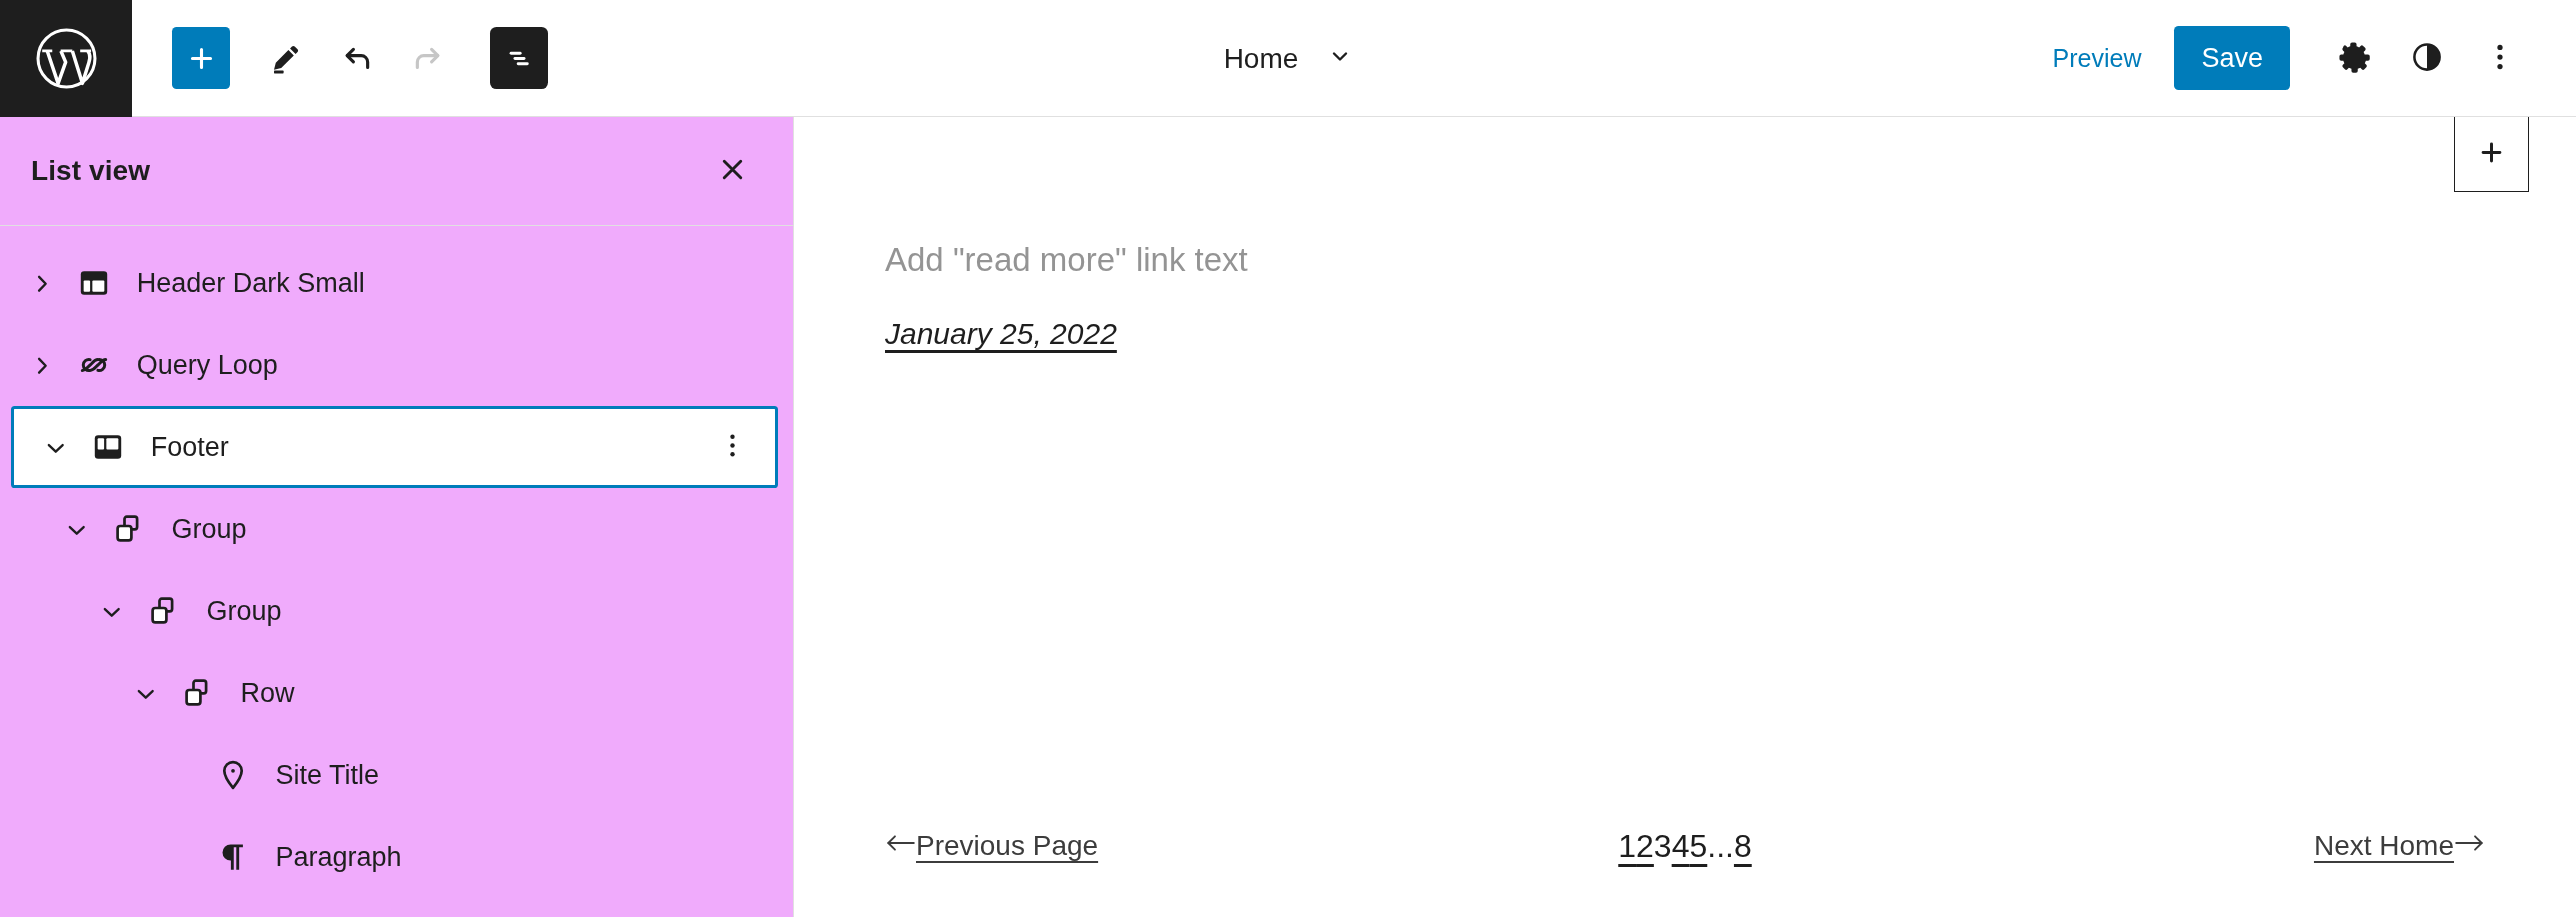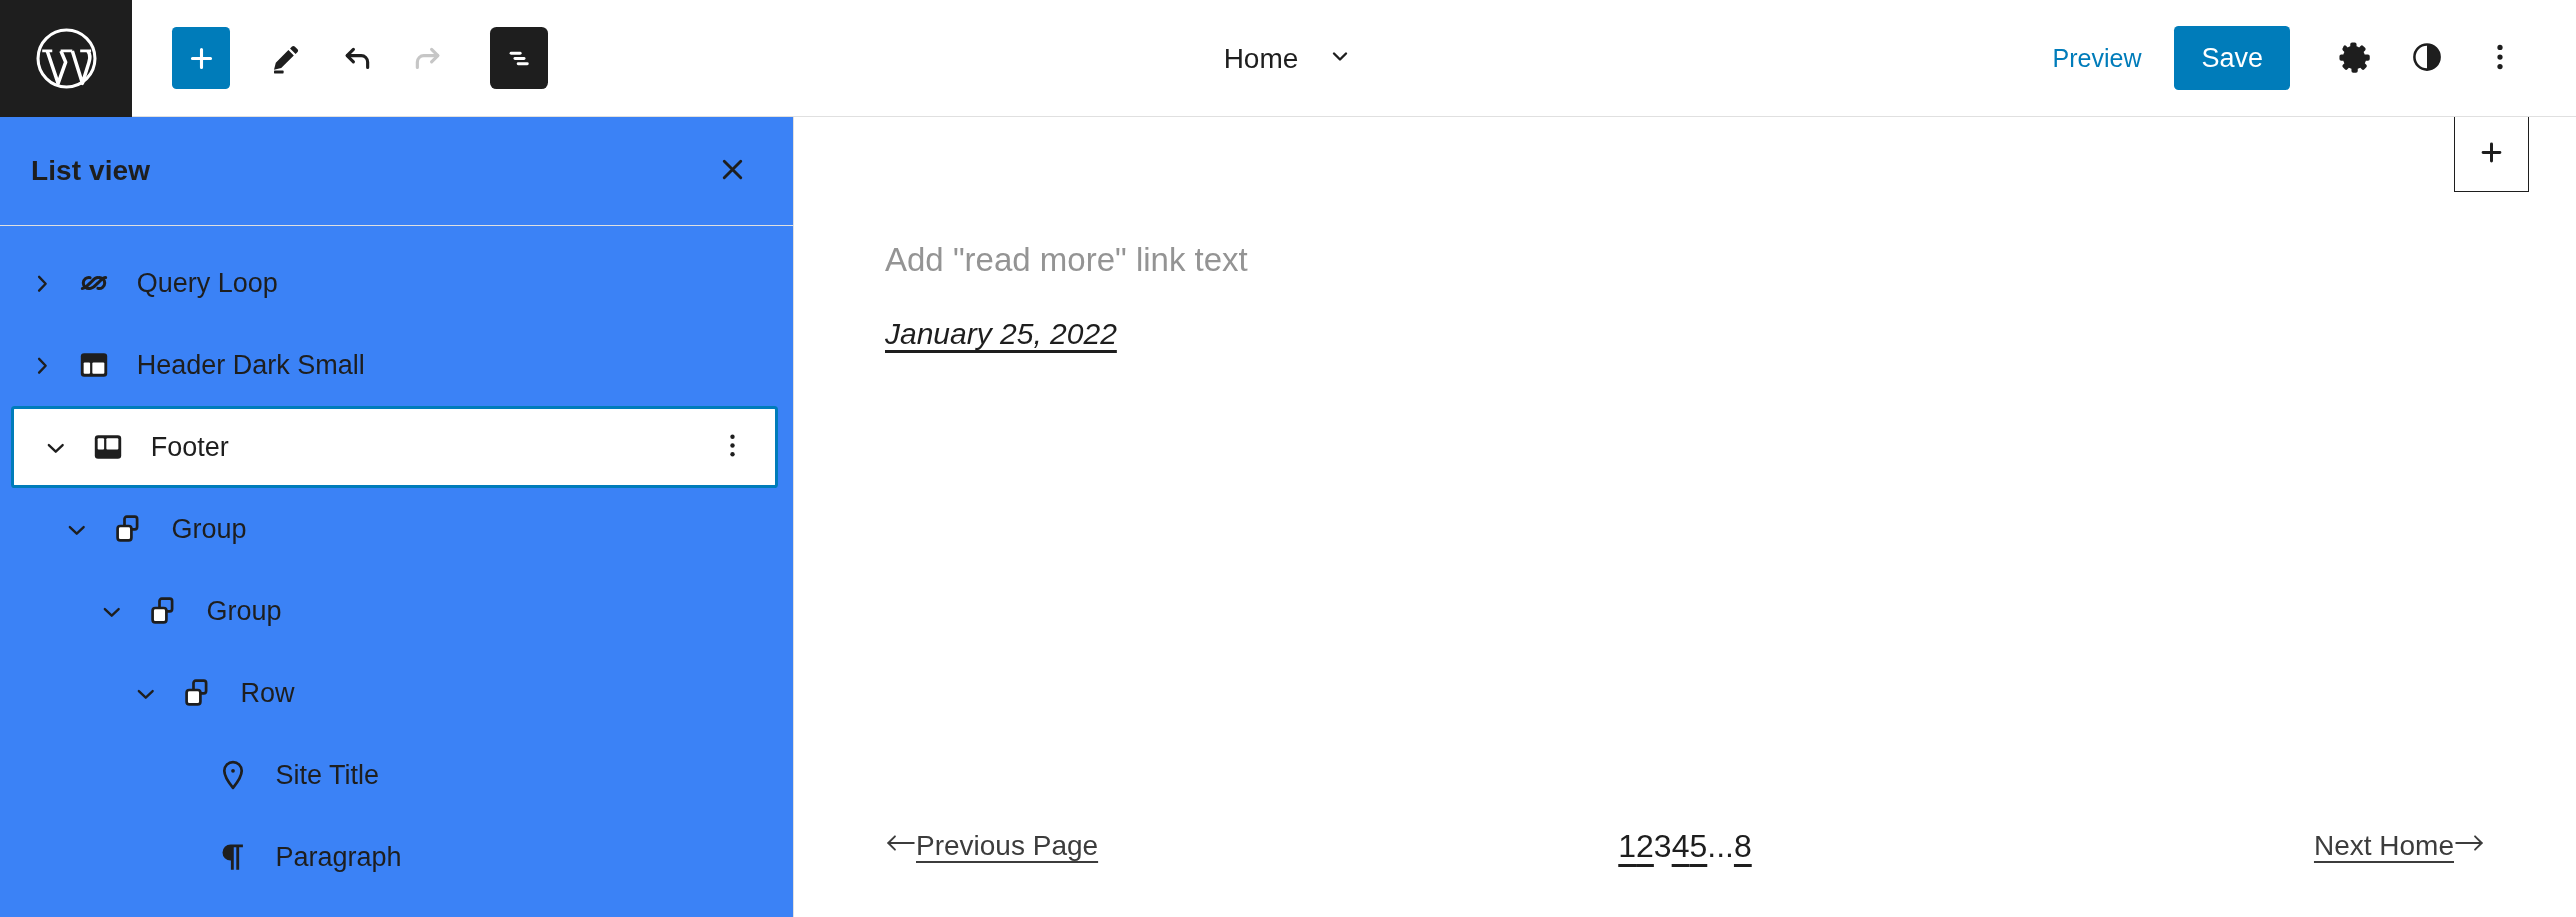--- a/index.html
+++ b/index.html
@@ -65,21 +65,21 @@
     display:flex; align-items:center; justify-content:center; color:#1e1e1e;
     border-radius:3.6px;
   }
   .icon-btn.first { margin-left:27px; }
 
   
   .body-row { flex:1 1 auto; display:flex; min-height:0; position:relative; }
 
   
   .sidebar {
-    width:794px; flex:0 0 794px; background:#3b82f6;
+    width:794px; flex:0 0 794px; background:#f0abfc;
     border-right:1.8px solid #e0e0e0; display:flex; flex-direction:column;
     min-height:0;
   }
   .sidebar-header {
     height:109px; flex:0 0 109px; display:flex; align-items:center;
     padding:0 31px 0 31px; border-bottom:1.8px solid #e0e0e0;
   }
   .sidebar-title { font-size:28px; font-weight:700; color:#1e1e1e; letter-spacing:0.1px; }
   .close-btn {
     margin-left:auto; width:60px; height:60px; border:none; background:transparent;
@@ -275,41 +275,41 @@
       </div>
 
       <div class="tree" id="block-tree">
           <div class="tree-row" style="padding-left: 16.4px;">
             <span class="twisty">
               <svg width="25.5" height="25.5" viewBox="0 0 24 24" fill="none" stroke="currentColor" stroke-width="2.2" stroke-linecap="round" stroke-linejoin="round">
                 <path d="M9.5 5.5l6.2 6.5-6.2 6.5"></path>
               </svg>
             </span>
             <span class="row-icon">
-              <svg width="36" height="36" viewBox="0 0 24 24" fill="none" stroke="#1e1e1e" stroke-width="2.0" stroke-linecap="round">
-                <path d="M9.4 8.4a3.7 3.7 0 1 0 0 7.2c2.6 0 3.4-2.1 5.2-3.6 1.8-1.5 2.6-3.6 5.2-3.6"></path>
-                <path d="M14.6 15.6a3.7 3.7 0 1 0 0-7.2c-2.6 0-3.4 2.1-5.2 3.6-1.8 1.5-2.6 3.6-5.2 3.6"></path>
-              </svg>
-            </span>
-            <span class="row-label">Query Loop</span>
-          </div>
-          <div class="tree-row" style="padding-left: 16.4px;">
-            <span class="twisty">
-              <svg width="25.5" height="25.5" viewBox="0 0 24 24" fill="none" stroke="currentColor" stroke-width="2.2" stroke-linecap="round" stroke-linejoin="round">
-                <path d="M9.5 5.5l6.2 6.5-6.2 6.5"></path>
-              </svg>
-            </span>
-            <span class="row-icon">
               <svg width="36" height="36" viewBox="0 0 24 24">
                 <rect x="3.2" y="4.2" width="17.6" height="15.6" rx="2.2" fill="#1e1e1e"></rect>
                 <rect x="5.1" y="10.3" width="4.3" height="7.6" rx=".7" fill="#fff"></rect>
                 <rect x="10.9" y="10.3" width="8.0" height="7.6" rx=".7" fill="#fff"></rect>
               </svg>
             </span>
             <span class="row-label">Header Dark Small</span>
+          </div>
+          <div class="tree-row" style="padding-left: 16.4px;">
+            <span class="twisty">
+              <svg width="25.5" height="25.5" viewBox="0 0 24 24" fill="none" stroke="currentColor" stroke-width="2.2" stroke-linecap="round" stroke-linejoin="round">
+                <path d="M9.5 5.5l6.2 6.5-6.2 6.5"></path>
+              </svg>
+            </span>
+            <span class="row-icon">
+              <svg width="36" height="36" viewBox="0 0 24 24" fill="none" stroke="#1e1e1e" stroke-width="2.0" stroke-linecap="round">
+                <path d="M9.4 8.4a3.7 3.7 0 1 0 0 7.2c2.6 0 3.4-2.1 5.2-3.6 1.8-1.5 2.6-3.6 5.2-3.6"></path>
+                <path d="M14.6 15.6a3.7 3.7 0 1 0 0-7.2c-2.6 0-3.4 2.1-5.2 3.6-1.8 1.5-2.6 3.6-5.2 3.6"></path>
+              </svg>
+            </span>
+            <span class="row-label">Query Loop</span>
           </div>
           <div class="tree-row selected" style="padding-left: 16.4px;">
             <span class="twisty">
               <svg width="25.5" height="25.5" viewBox="0 0 24 24" fill="none" stroke="currentColor" stroke-width="2.2" stroke-linecap="round" stroke-linejoin="round">
                 <path d="M5.5 9.5l6.5 6.2 6.5-6.2"></path>
               </svg>
             </span>
             <span class="row-icon">
               <svg width="36" height="36" viewBox="0 0 24 24">
                 <rect x="3.2" y="4.2" width="17.6" height="15.6" rx="2.2" fill="#1e1e1e"></rect>

